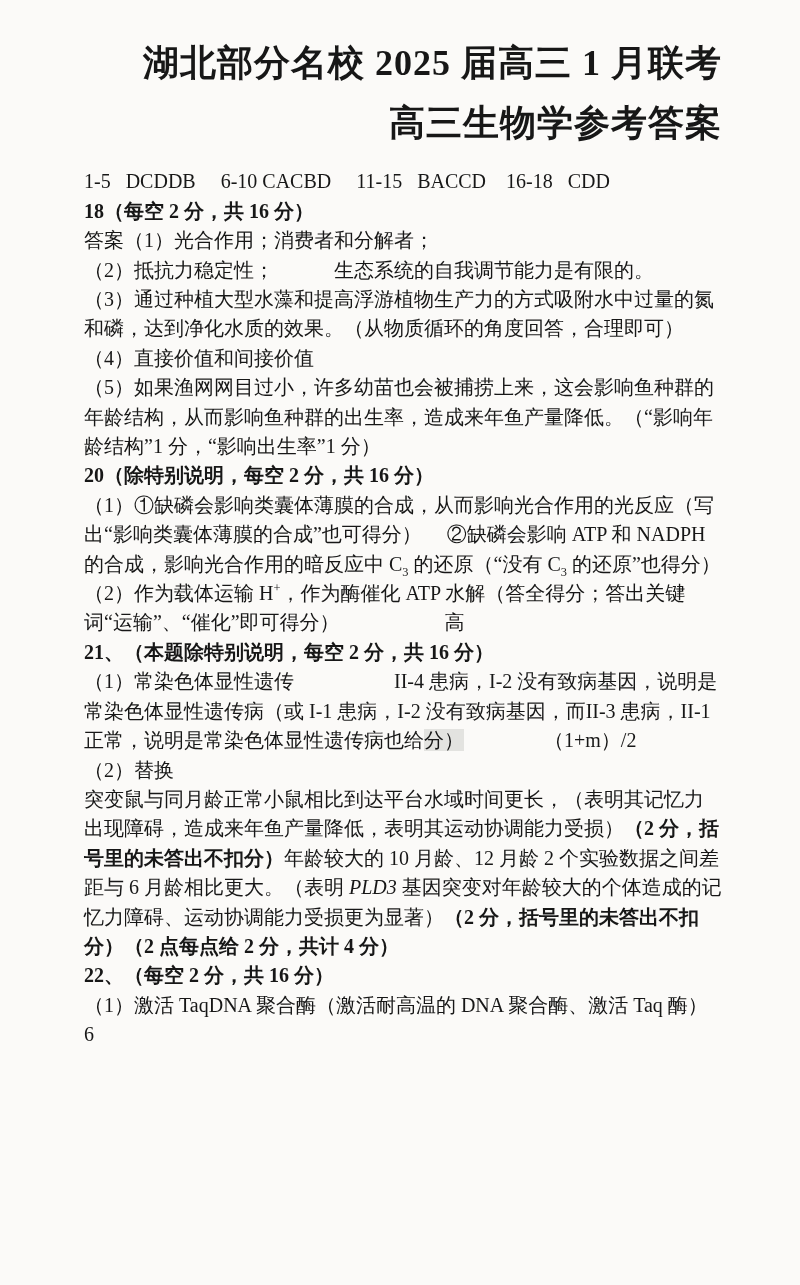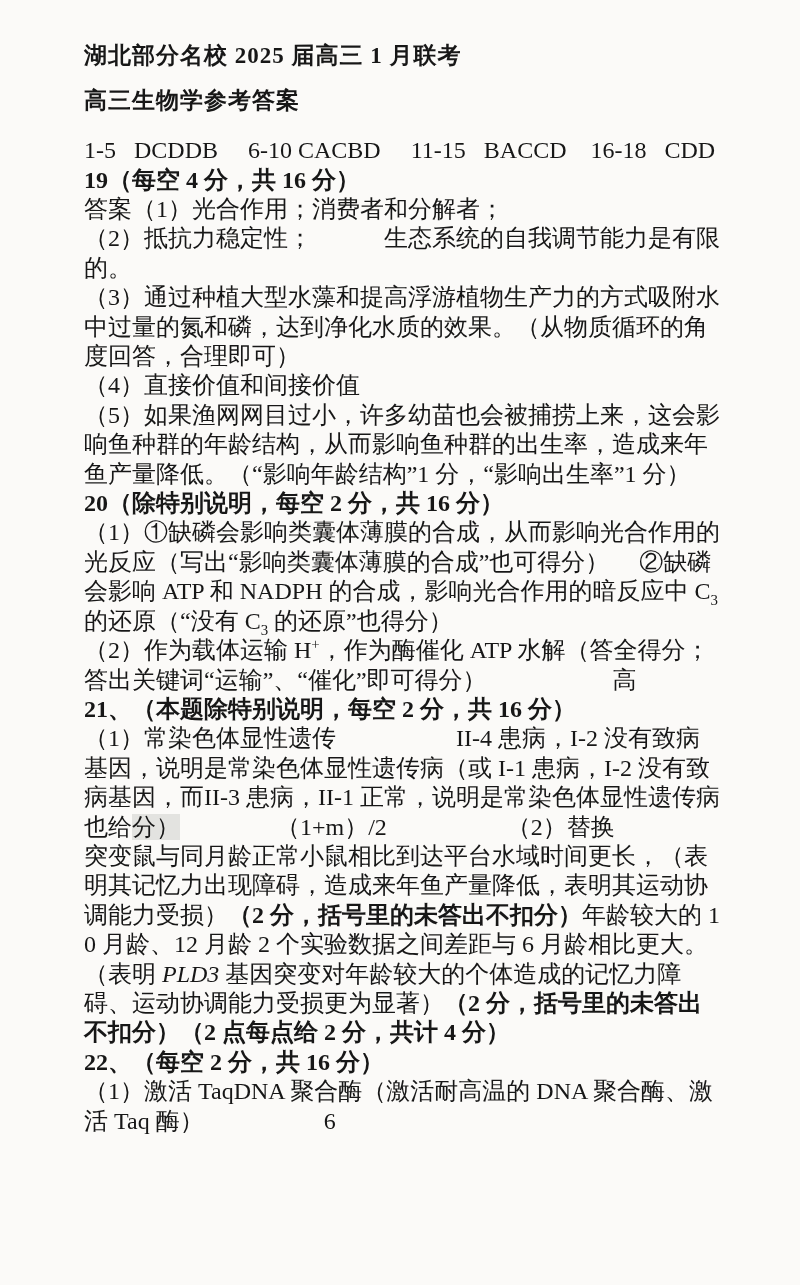--- a/index.html
+++ b/index.html
@@ -15,51 +15,51 @@
     font-family:"Liberation Serif","DejaVu Serif",serif;
   }
   .page{
     width:800px;
     min-height:1285px;
     box-sizing:border-box;
     background:var(--bg);
     padding:42px 78px 40px 84px;
   }
   .title{
-    text-align:left;
+    text-align:right;
     font-weight:bold;
-    font-size:23px;
+    font-size:36px;
     line-height:1.2;
     margin:0 0 17px 0;
     letter-spacing:1px;
     white-space:pre-wrap;
   }
   .title.second{margin:0 0 22px 0;}
   .para{
     margin:0;
-    font-size:24px;
+    font-size:20px;
     line-height:29.4px;
     white-space:pre-wrap;
     word-break:break-all;
   }
   .para.header{font-weight:bold;}
   .b{font-weight:bold;}
   .i{font-style:italic;}
   .hl-light{background:var(--hl-light);}
   sub,sup{font-size:0.62em;line-height:0;}
 </style>
 </head>
 <body>
 
 <div class="page">
   <h1 class="title">湖北部分名校 2025 届高三 1 月联考</h1>
   <h2 class="title second">高三生物学参考答案</h2>
   <div id="doc-body">
       <p class="para"><span>1-5   DCDDB     6-10 CACBD     11-15   BACCD    16-18   CDD</span></p>
-      <p class="para header"><span>19（每空 4 分，共 16 分）</span></p>
+      <p class="para header"><span>18（每空 2 分，共 16 分）</span></p>
       <p class="para"><span>答案（1）光合作用；消费者和分解者；</span></p>
       <p class="para"><span>（2）抵抗力稳定性；　　　生态系统的自我调节能力是有限的。</span></p>
       <p class="para"><span>（3）通过种植大型水藻和提高浮游植物生产力的方式吸附水中过量的氮和磷，达到净化水质的效果。（从物质循环的角度回答，合理即可）</span></p>
       <p class="para"><span>（4）直接价值和间接价值</span></p>
       <p class="para"><span>（5）如果渔网网目过小，许多幼苗也会被捕捞上来，这会影响鱼种群的年龄结构，从而影响鱼种群的出生率，造成来年鱼产量降低。（“影响年龄结构”1 分，“影响出生率”1 分）</span></p>
       <p class="para header"><span>20（除特别说明，每空 2 分，共 16 分）</span></p>
       <p class="para"><span>（1）①缺磷会影响类囊体薄膜的合成，从而影响光合作用的光反应（写出“影响类囊体薄膜的合成”也可得分）　 ②缺磷会影响 ATP 和 NADPH 的合成，影响光合作用的暗反应中 C</span><sub>3</sub><span> 的还原（“没有 C</span><sub>3</sub><span> 的还原”也得分）</span></p>
       <p class="para"><span>（2）作为载体运输 H</span><sup>+</sup><span>，作为酶催化 ATP 水解（答全得分；答出关键词“运输”、“催化”即可得分）　　　　　 高</span></p>
       <p class="para header"><span>21、（本题除特别说明，每空 2 分，共 16 分）</span></p>
       <p class="para"><span>（1）常染色体显性遗传　　　　　II-4 患病，I-2 没有致病基因，说明是常染色体显性遗传病（或 I-1 患病，I-2 没有致病基因，而II-3 患病，II-1 正常，说明是常染色体显性遗传病也给</span><span class="hl-light">分）</span><span>　　　　（1+m）/2　　　　　（2）替换</span></p>

